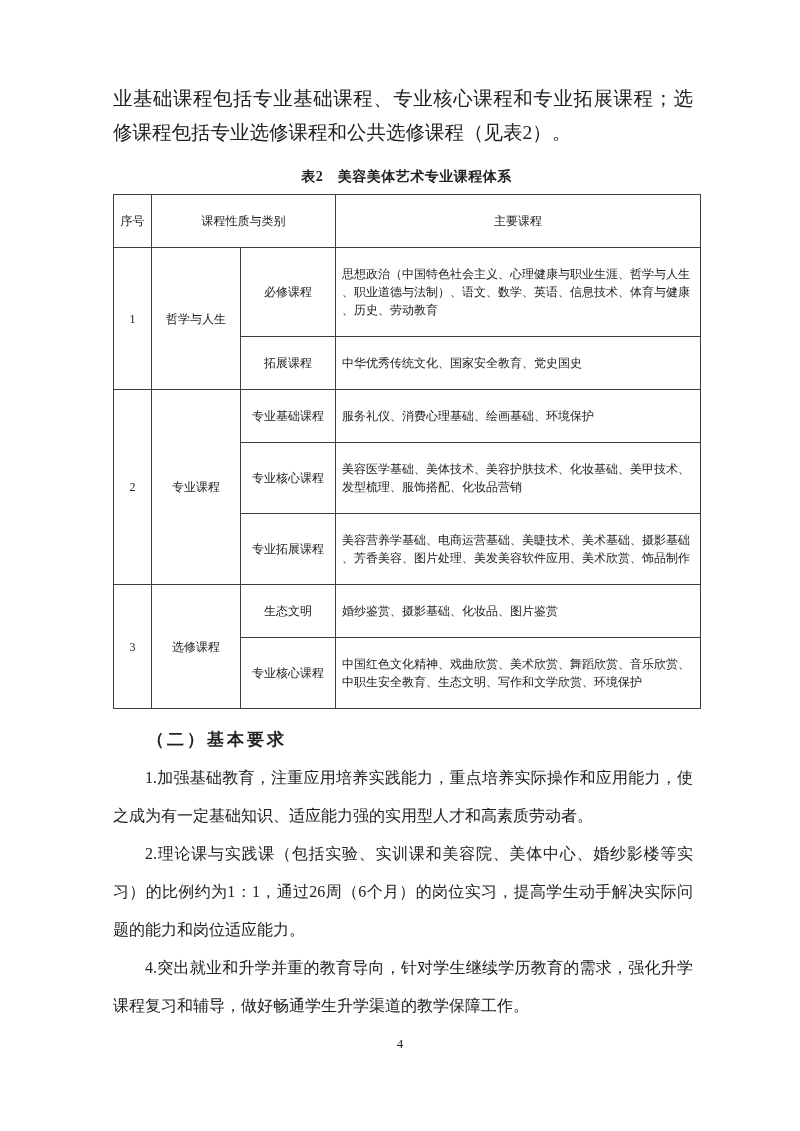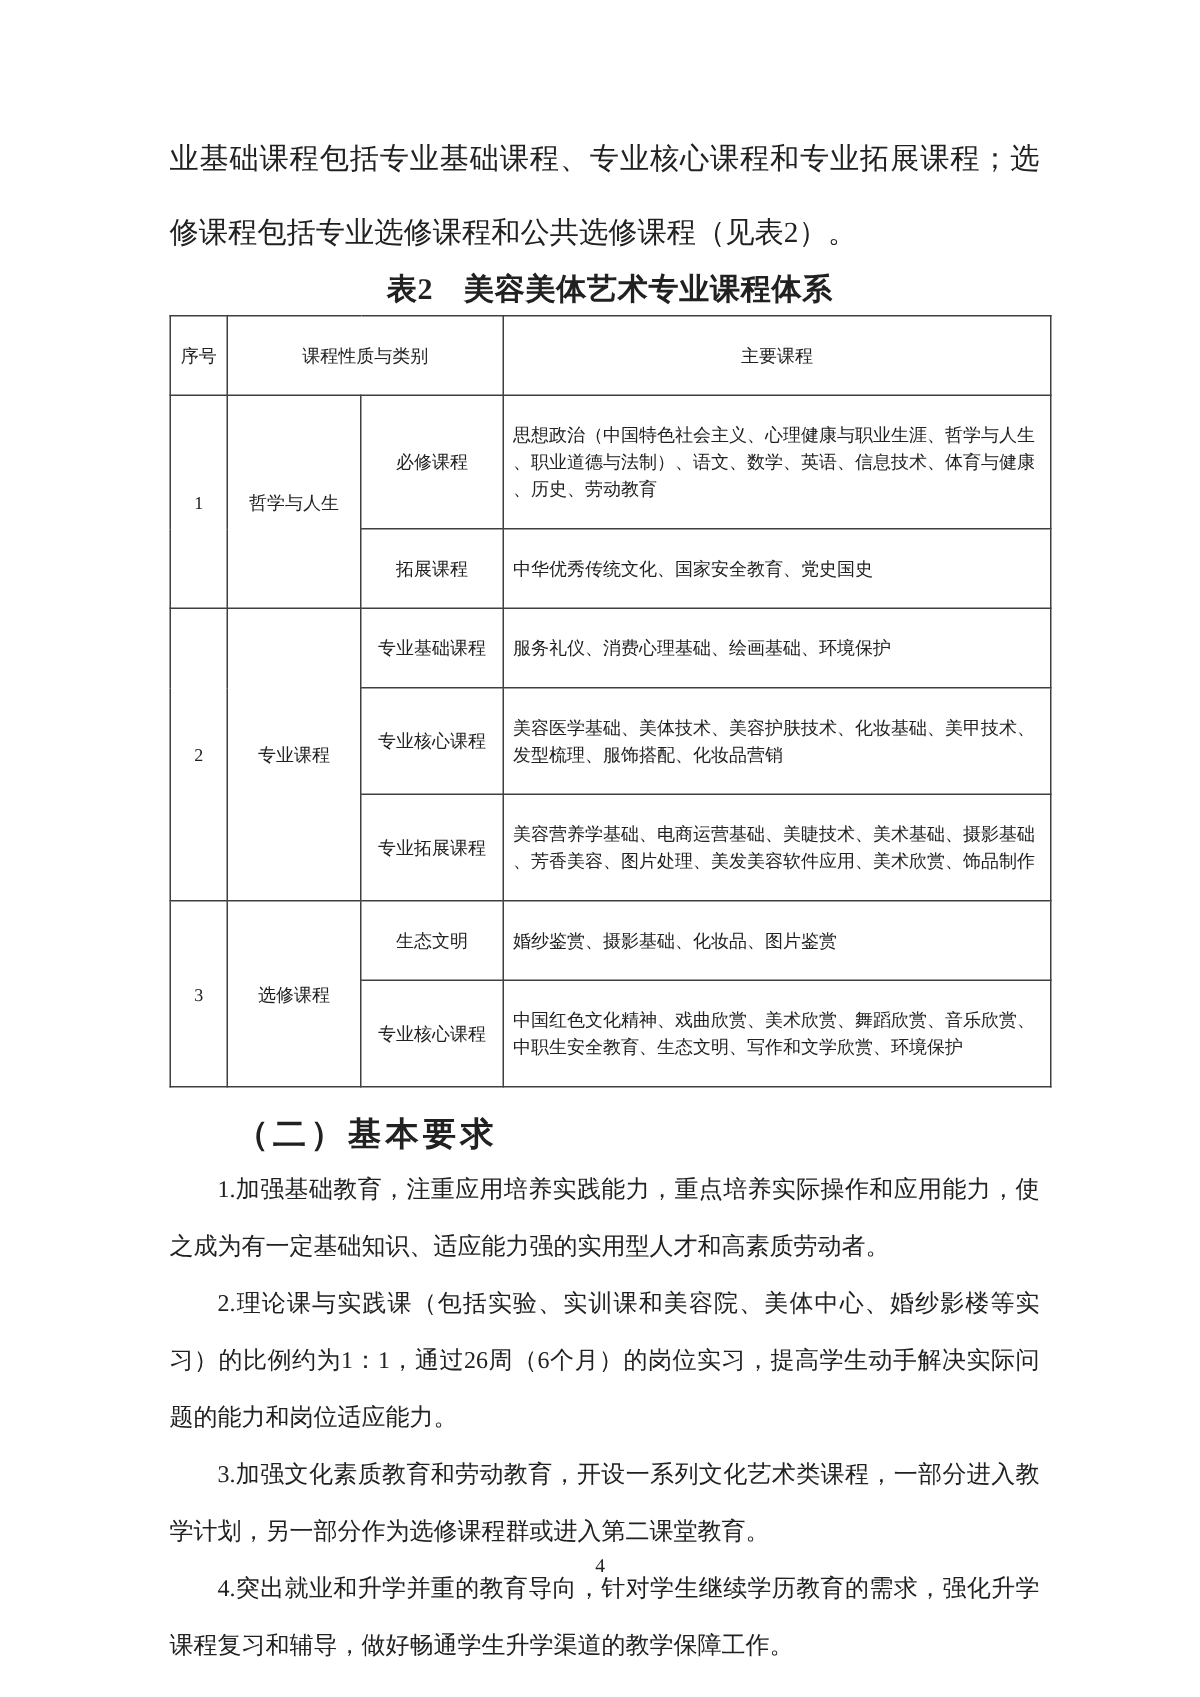--- a/index.html
+++ b/index.html
@@ -16,27 +16,28 @@
   .content {
     position: absolute;
     left: 113px;
     top: 0;
     width: 587px;
   }
   .intro {
     margin-top: 82px;
     width: 580px;
     font-size: 19.5px;
-    line-height: 49px;
+    line-height: 34px;
     text-align: justify;
   }
   .table-caption {
+    margin-top: 14px;
     width: 587px;
     text-align: center;
-    font-size: 20px;
+    font-size: 14px;
     font-weight: bold;
     line-height: 26px;
     letter-spacing: 0.5px;
   }
   table.curriculum {
     margin-top: 4px;
     width: 587px;
     border-collapse: collapse;
     table-layout: fixed;
   }
@@ -44,21 +45,21 @@
     border: 1px solid #3f3f3f;
     font-size: 12px;
     line-height: 18px;
     padding: 17px 6px;
     vertical-align: middle;
   }
   td.c { text-align: center; padding: 5px 2px; }
   td.courses { text-align: left; line-break: anywhere; }
   .section-heading {
     margin-top: 12px;
-    font-size: 22px;
+    font-size: 17px;
     font-weight: bold;
     line-height: 38px;
     text-indent: 2em;
     letter-spacing: 3px;
   }
   .para {
     width: 580px;
     font-size: 16px;
     line-height: 38px;
     text-align: justify;
@@ -134,19 +135,18 @@
           <td class="c">专业核心课程</td>
           <td class="courses">中国红色文化精神、戏曲欣赏、美术欣赏、舞蹈欣赏、音乐欣赏、中职生安全教育、生态文明、写作和文学欣赏、环境保护</td>
         </tr>
       </tbody>
     </table>
 
     <div class="section-heading">（二）基本要求</div>
 
     <p class="para">1.加强基础教育，注重应用培养实践能力，重点培养实际操作和应用能力，使之成为有一定基础知识、适应能力强的实用型人才和高素质劳动者。</p>
     <p class="para">2.理论课与实践课（包括实验、实训课和美容院、美体中心、婚纱影楼等实习）的比例约为1：1，通过26周（6个月）的岗位实习，提高学生动手解决实际问题的能力和岗位适应能力。</p>
-    <p class="para">3.加强文化素质教育和劳动教育，开设一系列文化艺术类课程，一部分进入教学计划，另一部分作为选修课程群或进入第二课堂教育。</p>
     <p class="para">4.突出就业和升学并重的教育导向，针对学生继续学历教育的需求，强化升学课程复习和辅导，做好畅通学生升学渠道的教学保障工作。</p>
 
   </div>
 
   <div class="page-number">4</div>
 </div>
 
 </body></html>

